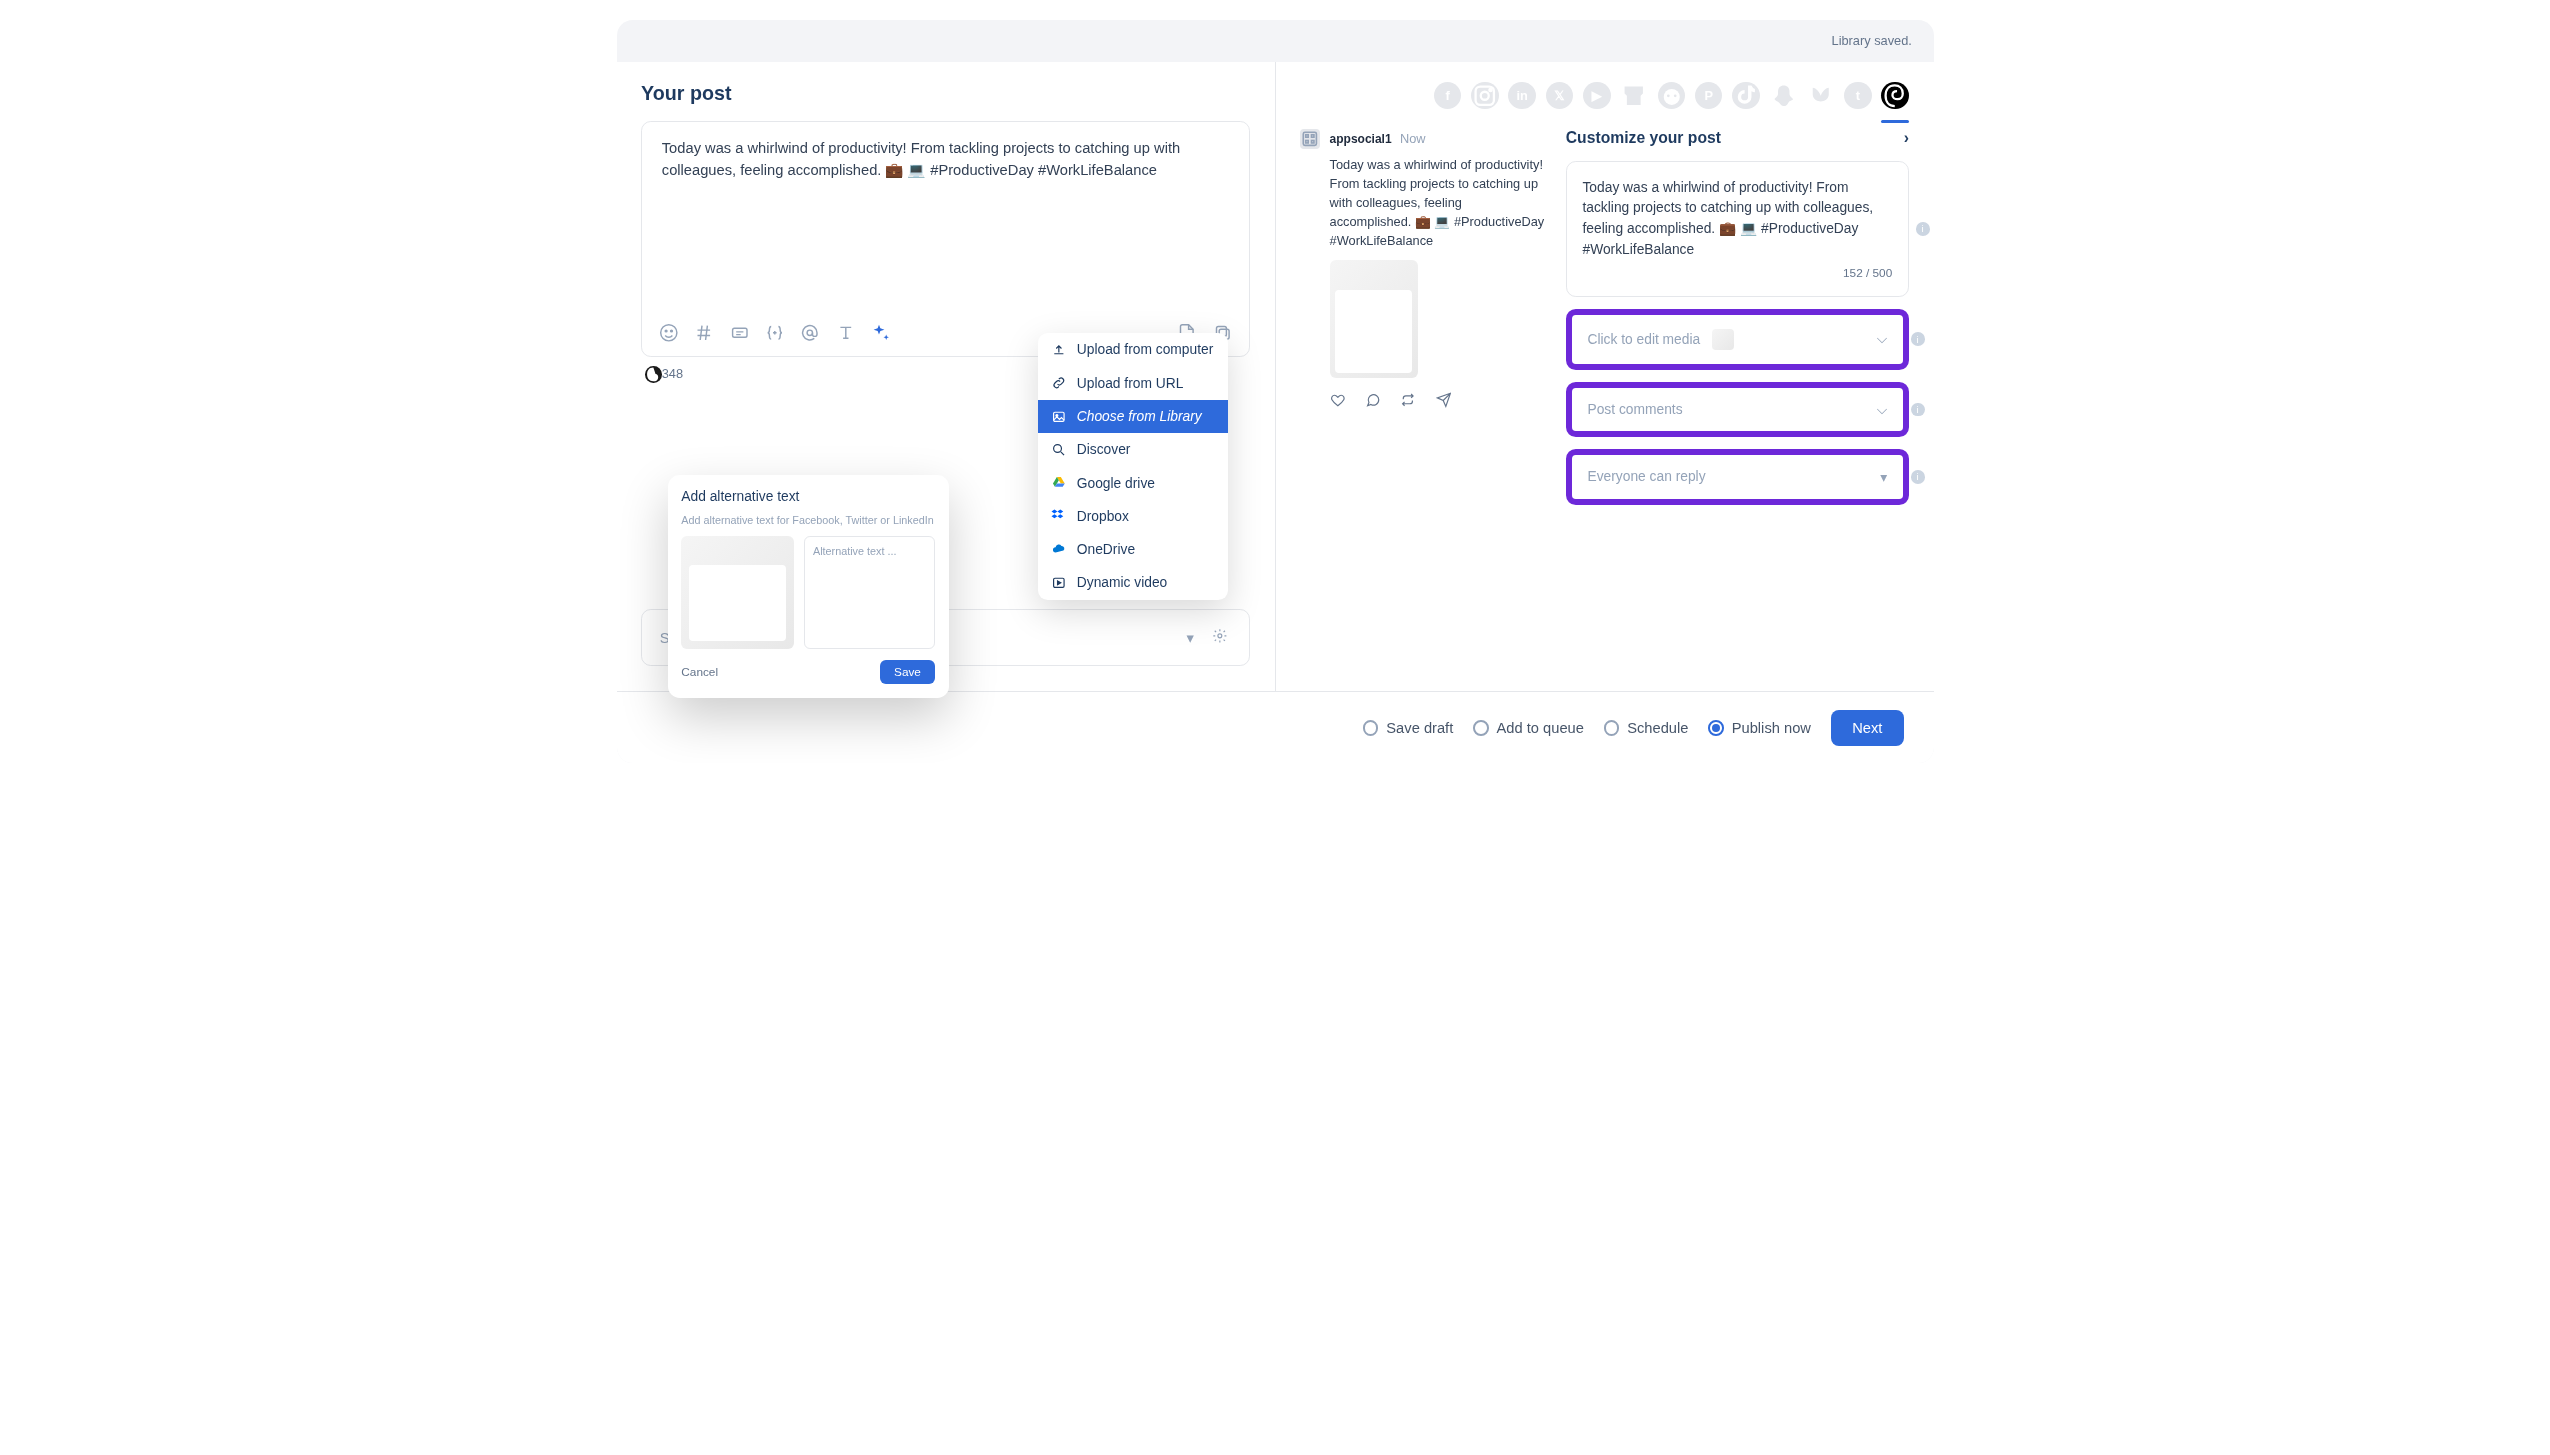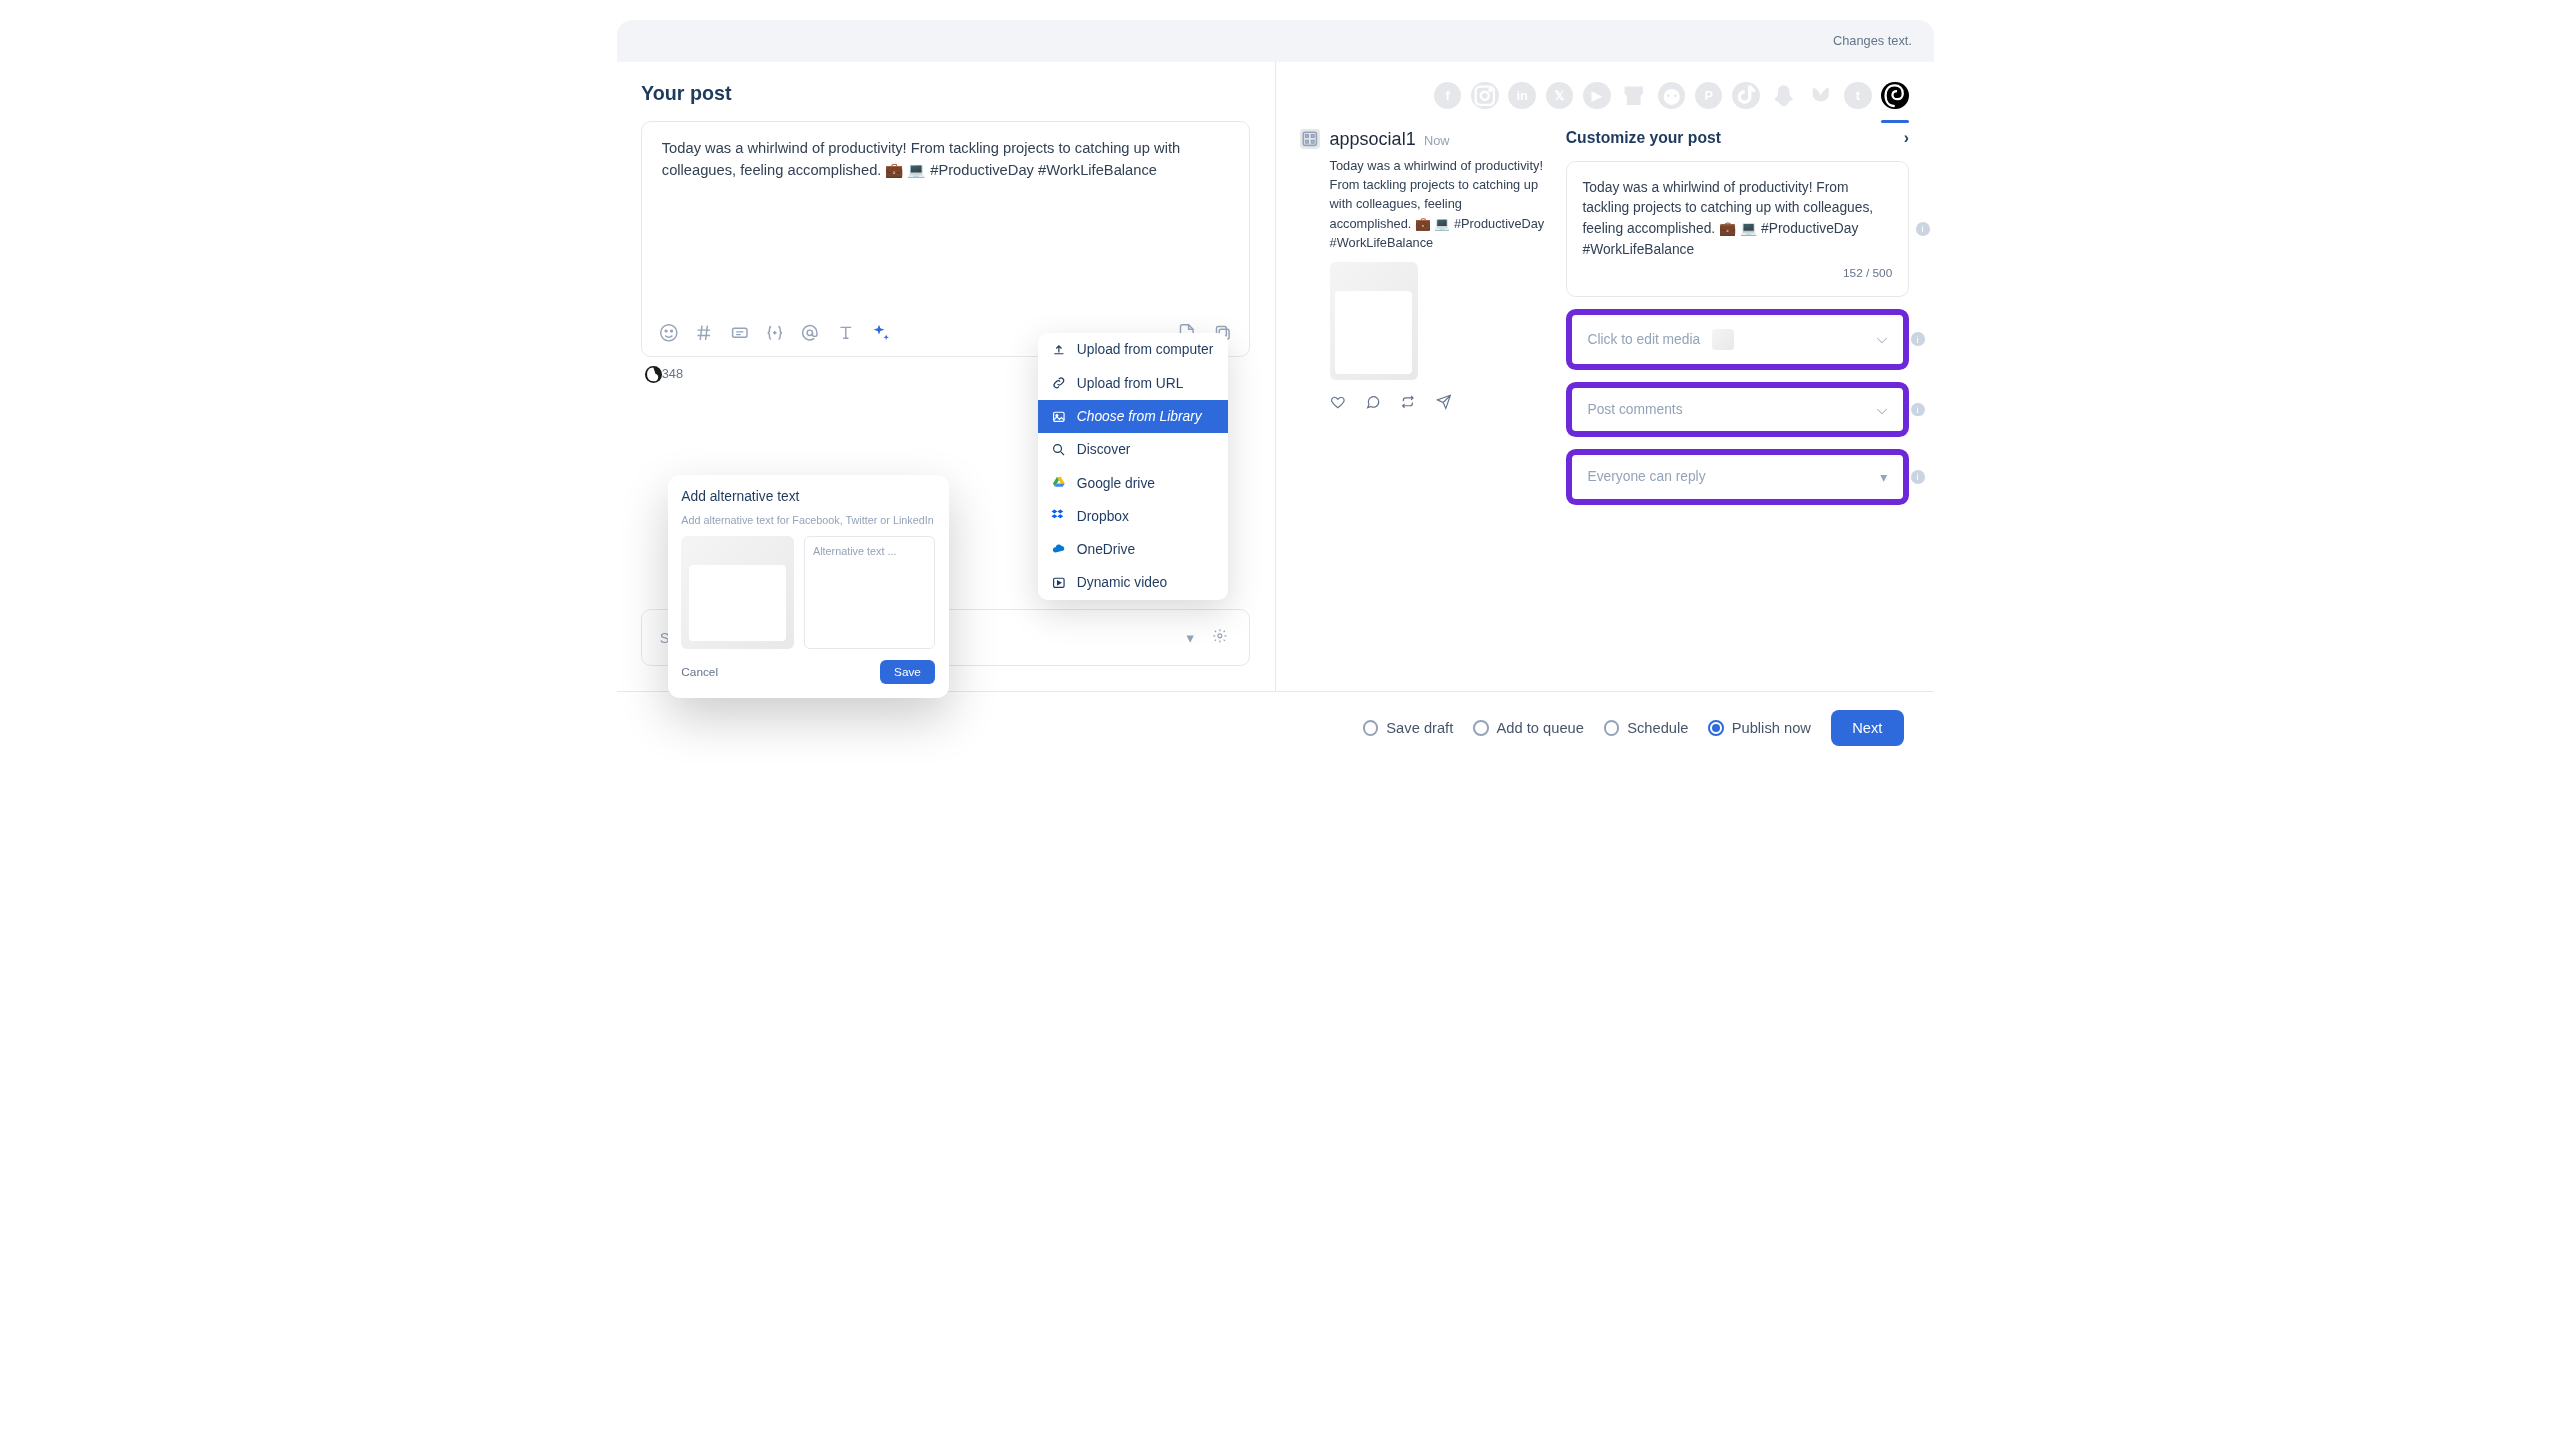--- a/index.html
+++ b/index.html
@@ -35,21 +35,21 @@
     .alt-footer { display: flex; justify-content: space-between; align-items: center; margin-top: 11.8px; }
     .alt-cancel { font-size: 11.8px; color: #64748b; cursor: pointer; }
     .alt-save { background: #2e6adb; color: #fff; border: none; padding: 4.9px 13.8px; border-radius: 5.9px; font-size: 11.8px; cursor: pointer; }
     .social-icons { display: flex; gap: 9.8px; justify-content: flex-end; flex-wrap: wrap; margin-bottom: 19.7px; }
     .social-icon { width: 27.5px; height: 27.5px; border-radius: 50%; background: #e5e7eb; display: flex; align-items: center; justify-content: center; color: #fff; font-size: 12.8px; font-weight: bold; }
     .social-icon.active { background: #000; position: relative; }
     .social-icon.active::after { content: ""; position: absolute; bottom: -13.8px; left: 0; right: 0; height: 2.9px; background: #2e6adb; border-radius: 2px; }
     .preview-col { flex: 1; min-width: 246px; }
     .preview-head { display: flex; gap: 9.8px; align-items: flex-start; margin-bottom: 5.9px; }
     .preview-avatar { width: 19.7px; height: 19.7px; background: #e5e7eb; border-radius: 3.9px; flex-shrink: 0; display:flex; align-items:center; justify-content:center; }
-    .preview-name { font-size: 18px; font-weight: 400; color: #1e293b; }
+    .preview-name { font-size: 12px; font-weight: 700; color: #1e293b; }
     .preview-time { font-size: 12.8px; color: #94a3b8; margin-left: 3.9px; }
     .preview-text { font-size: 12.8px; color: #334155; line-height: 1.5; margin-left: 29.5px; margin-bottom: 9.8px; }
     .preview-image { width: 88px; height: 118px; background: linear-gradient(135deg,#f5f5f5,#e8e8e8); border-radius: 5.9px; margin-left: 29.5px; position: relative; overflow: hidden; }
     .preview-image::after { content: ""; position: absolute; bottom: 5.9px; left: 5.9px; right: 5.9px; top: 29.5px; background: #fff; border-radius: 3.9px; }
     .preview-actions { display: flex; gap: 19.7px; margin-left: 29.5px; margin-top: 11.8px; color: #64748b; }
     .preview-actions span { cursor: pointer; }
     .customize-col { flex: 1.4; min-width: 334px; }
     .customize-header { display: flex; justify-content: space-between; align-items: center; font-size: 15.7px; font-weight: 600; color: #1e3a5f; margin-bottom: 13.8px; cursor: pointer; }
     .customize-box { border: 1px solid #e5e7eb; border-radius: 9.8px; padding: 15.7px; position: relative; margin-bottom: 11.8px; }
     .customize-text { font-size: 13.8px; color: #334155; line-height: 1.5; }
@@ -62,21 +62,21 @@
     .radio-circle { width: 15.7px; height: 15.7px; border: 2px solid #94a3b8; border-radius: 50%; display: flex; align-items: center; justify-content: center; }
     .radio-circle.selected { border-color: #2e6adb; }
     .radio-circle.selected::after { content: ""; width: 7.9px; height: 7.9px; background: #2e6adb; border-radius: 50%; }
     .next-btn { background: #2e6adb; color: #fff; border: none; padding: 9.8px 21.6px; border-radius: 7.9px; font-size: 14.7px; font-weight: 500; cursor: pointer; }
     svg { width: 100%; height: 100%; }
   </style>
 </head>
 <body>
 
 <div class="app-container">
-  <div class="top-status">Changes text.</div>
+  <div class="top-status">Library saved.</div>
 
   <div class="main-layout">
 
     <div class="left-panel">
       <div class="panel-title">Your post</div>
 
       <div class="post-editor">
         <div class="post-text">Today was a whirlwind of productivity! From tackling projects to catching up with colleagues, feeling accomplished. 💼 💻 #ProductiveDay #WorkLifeBalance</div>
         <div class="editor-toolbar">
           <span class="toolbar-icon">

